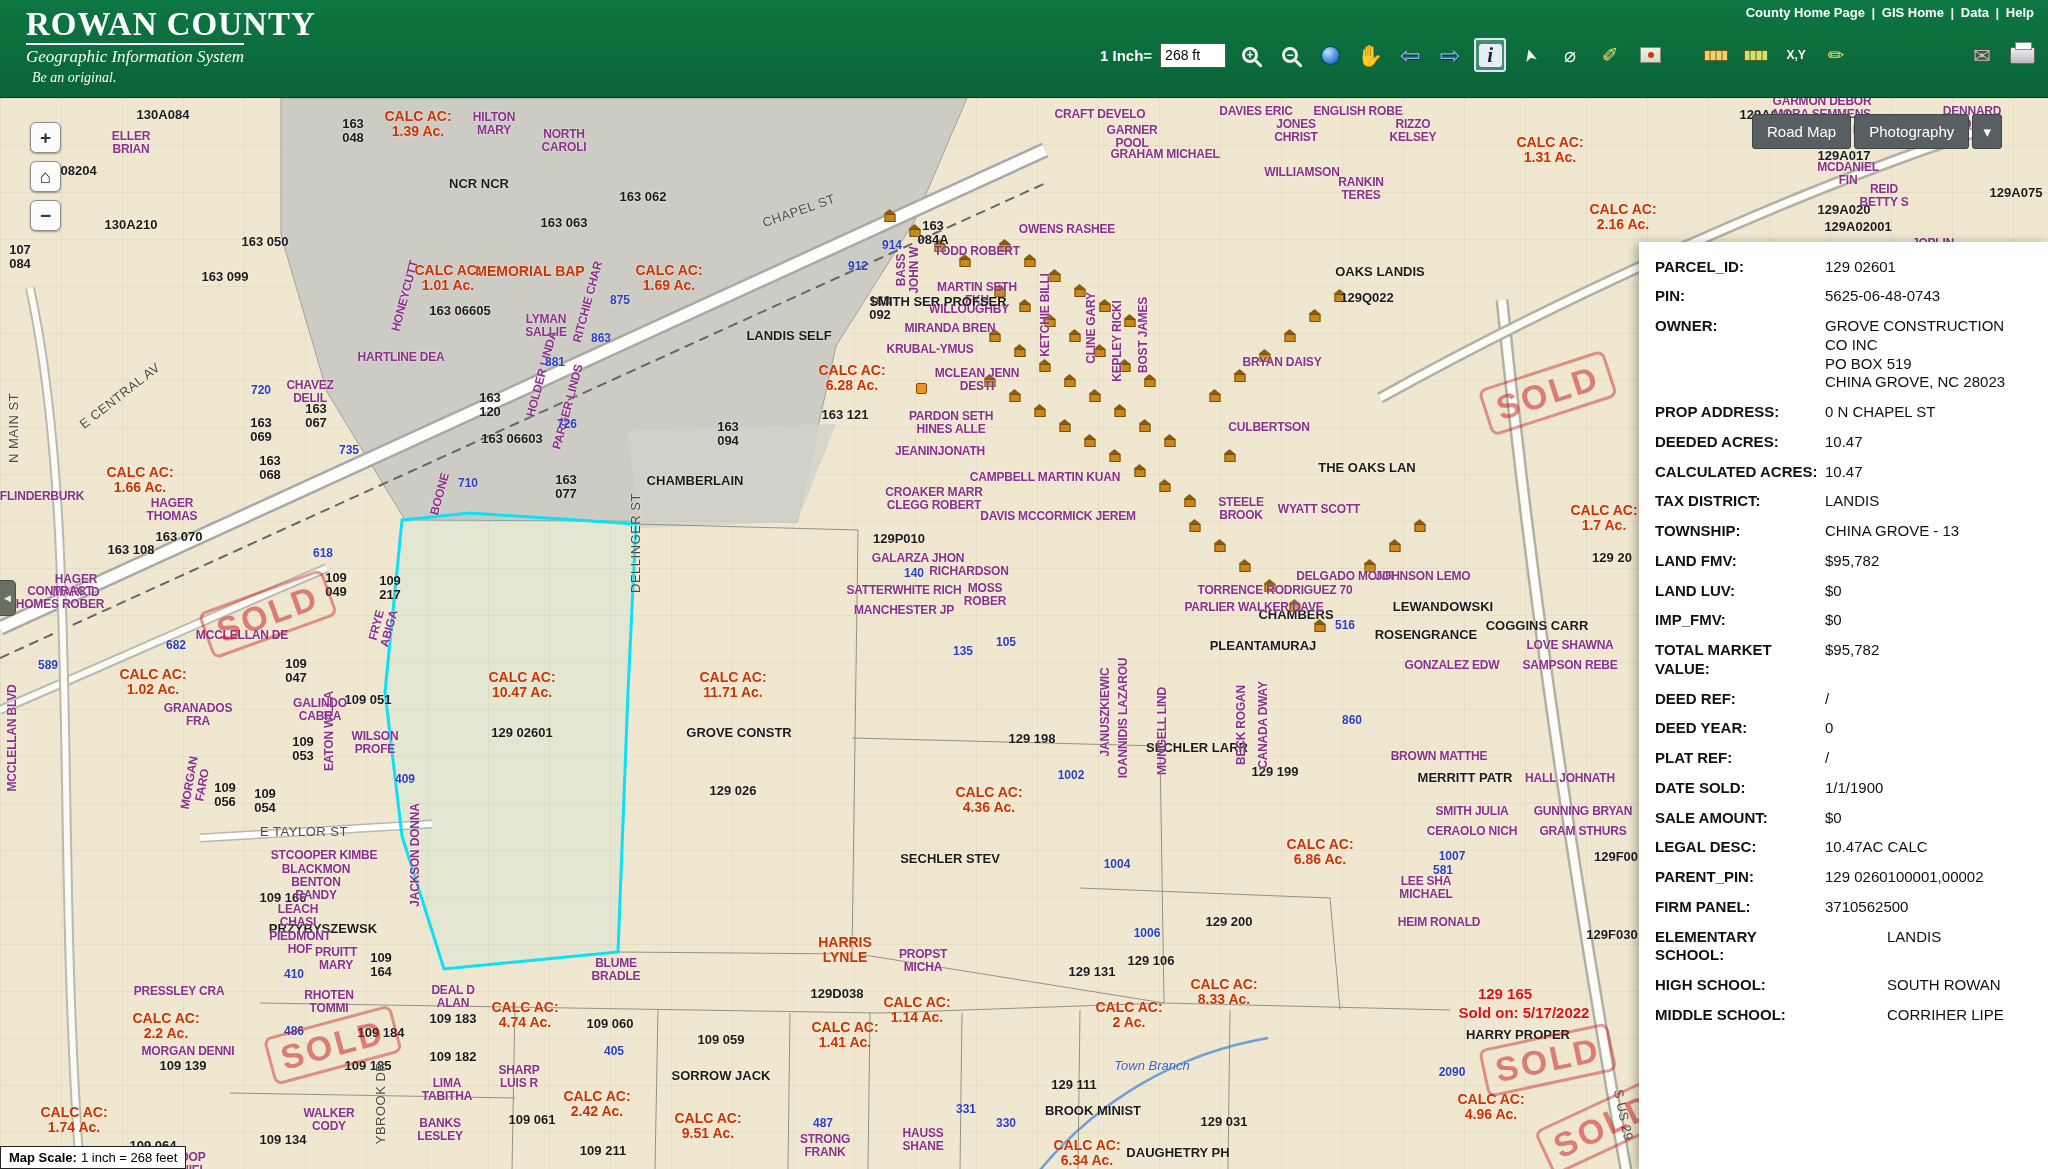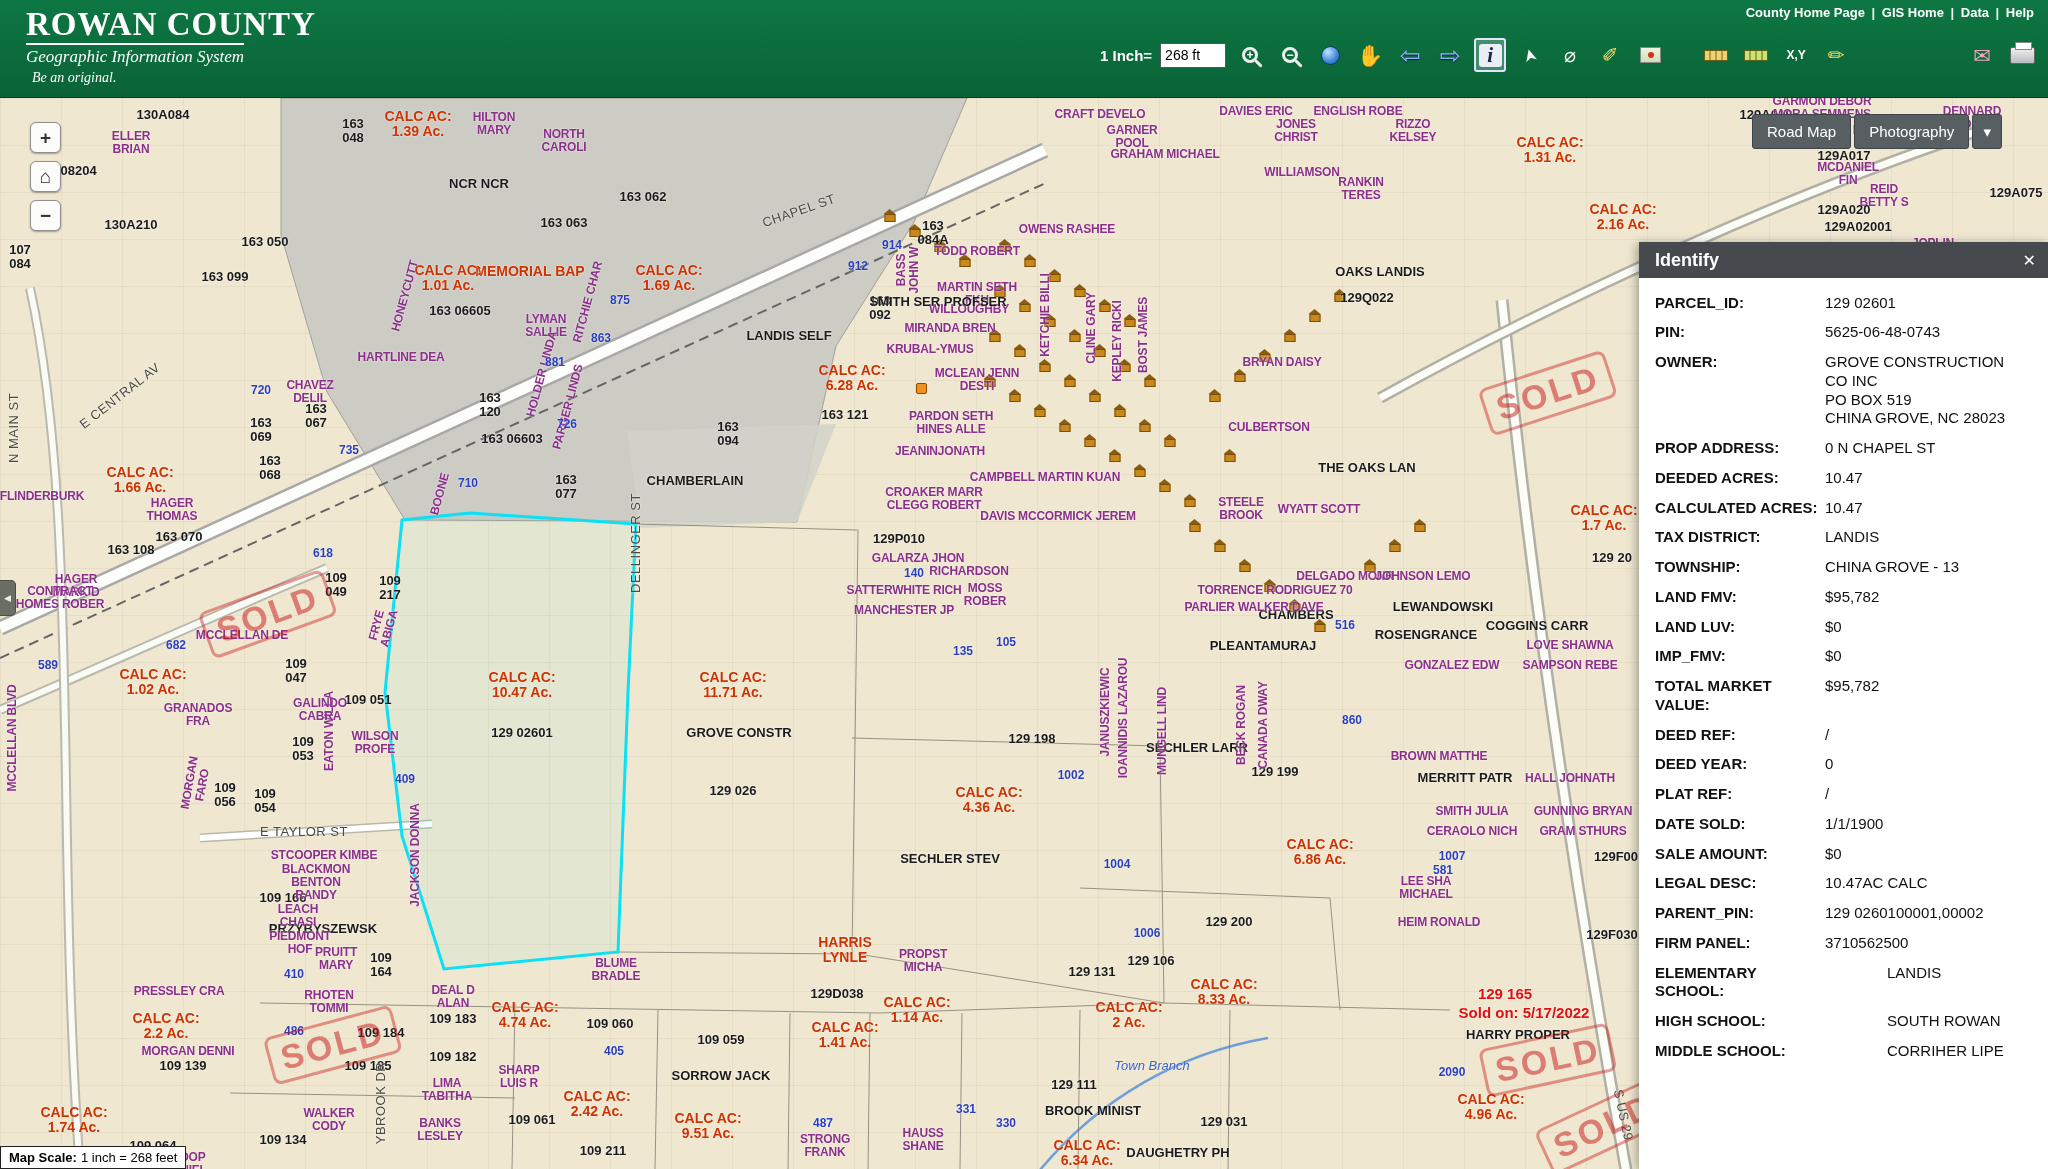--- a/index.html
+++ b/index.html
@@ -618,24 +618,20 @@
       <div class="bm" id="bm-dropdown">▾</div>
     </div>
 
     <div id="collapse-tab">◀</div>
 
     <div id="scalebar">
       <b>Map Scale:</b><span>1 inch = 268 feet</span>
     </div>
 
     <aside id="identify-panel">
-      <div class="id-header">
-        <span>Identify</span>
-        <span class="id-close">✕</span>
-      </div>
       <div id="identify-rows">
           <div class="id-row">
             <div class="id-label">PARCEL_ID:</div>
             <div class="id-value">129 02601</div>
           </div>
           <div class="id-row">
             <div class="id-label">PIN:</div>
             <div class="id-value">5625-06-48-0743</div>
           </div>
           <div class="id-row">

